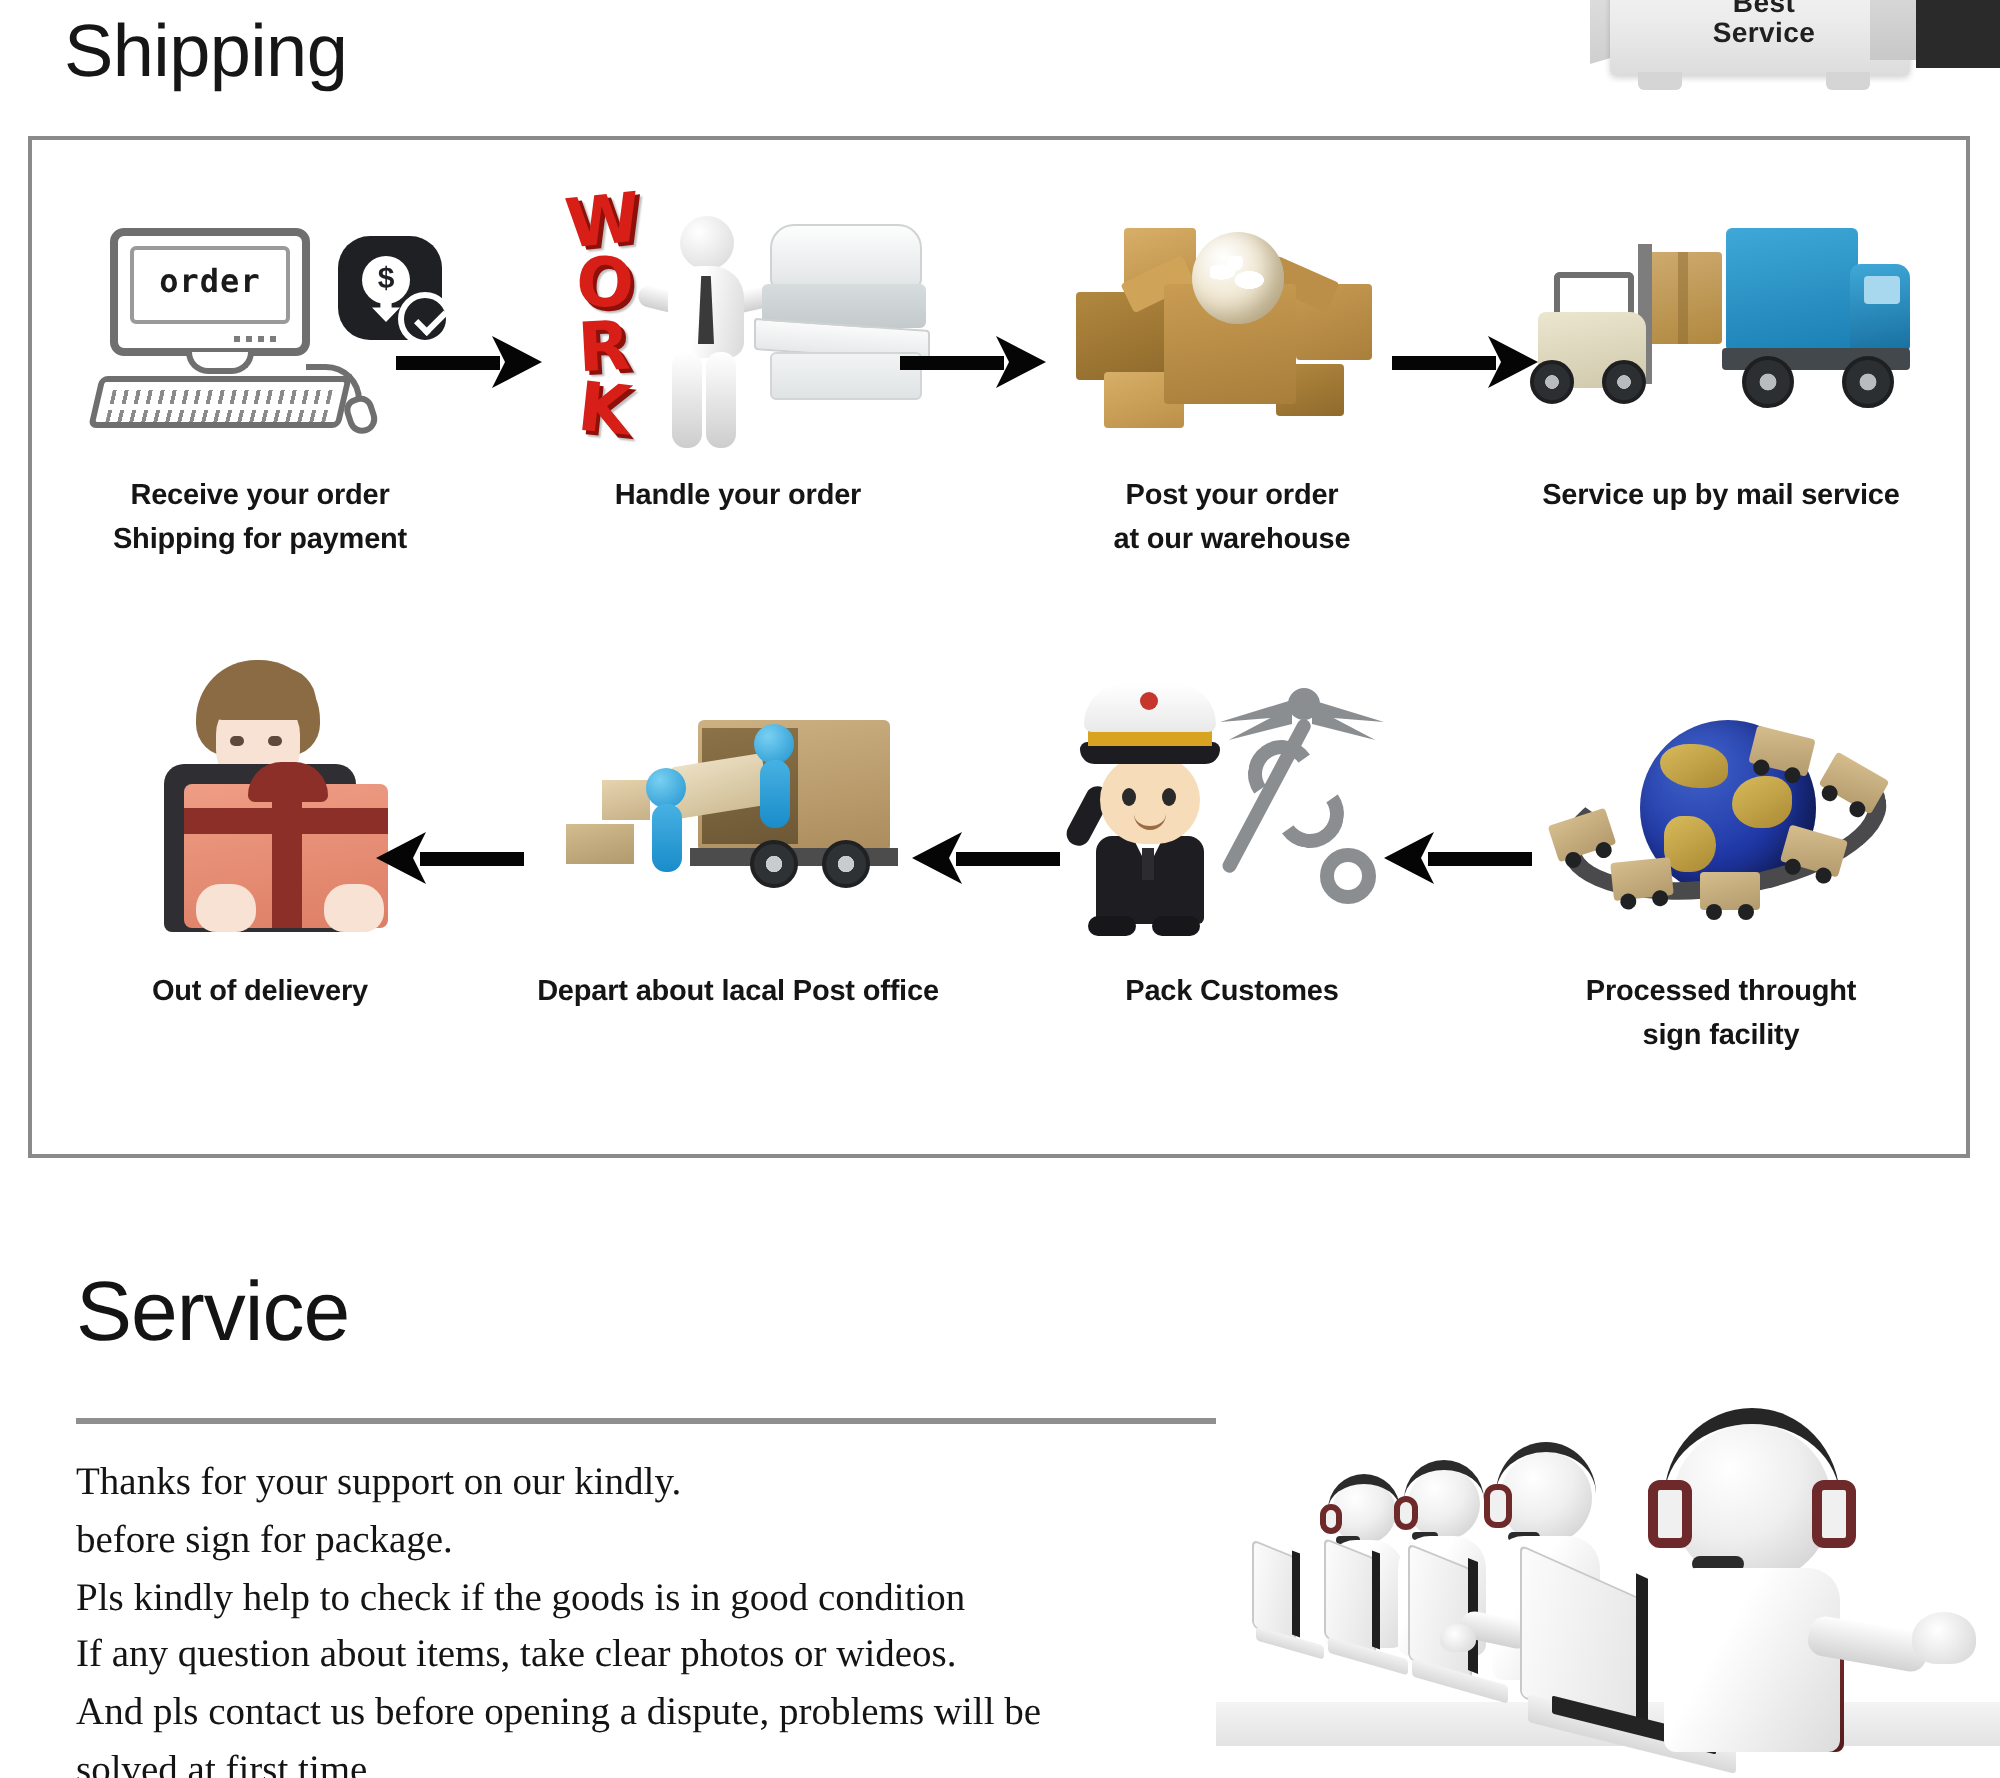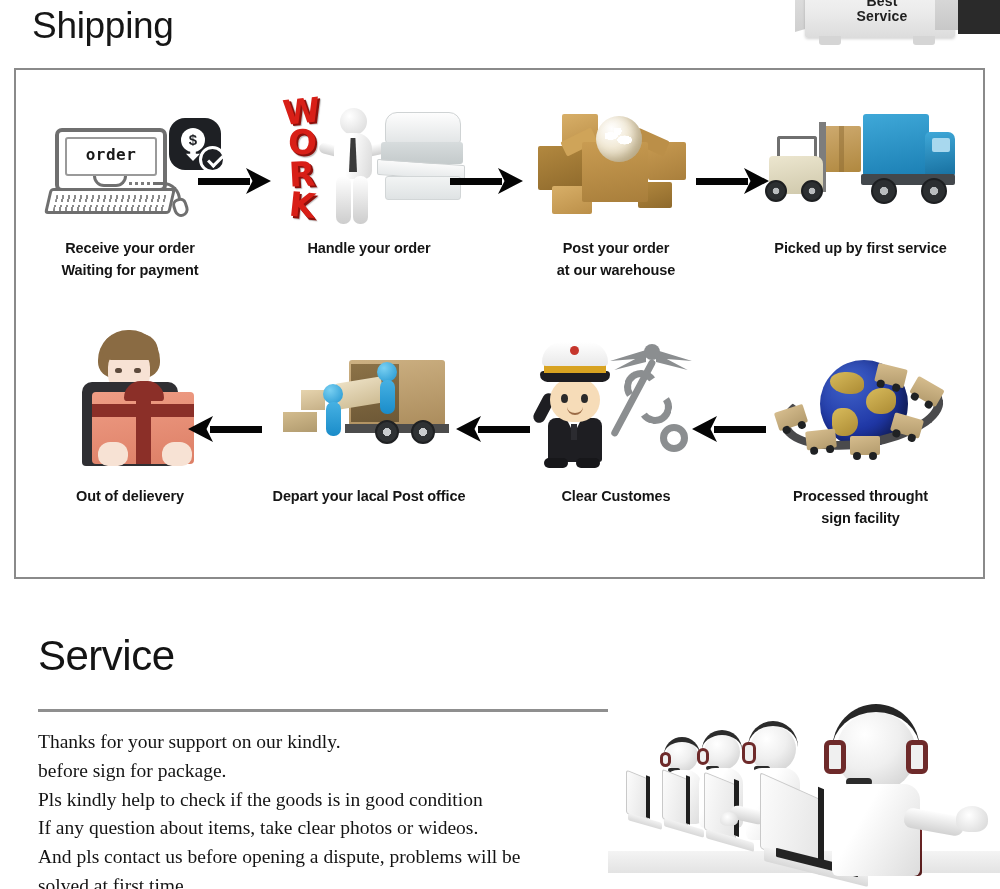--- a/index.html
+++ b/index.html
@@ -90,22 +90,22 @@
   .arrow.right .head  { left:48px; clip-path:polygon(0 0,100% 50%,0 100%,26% 50%); }
   .arrow.left  .shaft { right:0; width:52px; }
   .arrow.left  .head  { left:0; clip-path:polygon(100% 0,0 50%,100% 100%,74% 50%); }
 
   
   .art { position:relative; }
 
   
   .monitor-wrap { width:178px; height:112px; position:relative; }
   .mon-screen {
-    position:absolute; left:14px; top:4px; width:112px; height:64px;
-    border:4px solid #6f6f6f; border-radius:7px; background:#fff;margin-top:14px;
+    position:absolute; left:14px; top:4px; width:100px; height:64px;
+    border:4px solid #6f6f6f; border-radius:7px; background:#fff;
   }
   .mon-inner {
     position:absolute; left:6px; top:5px; right:6px; bottom:12px;
     border:2px solid #9a9a9a; border-radius:3px;
   }
   .mon-text {
     position:absolute; left:0; right:0; top:13px; text-align:center;
     font-family:"DejaVu Sans Mono", monospace;
     font-size:16px; font-weight:700; color:#1a1a1a; letter-spacing:0.5px;
   }
@@ -624,21 +624,21 @@
           <div class="keyboard"></div>
           <div class="mouse"></div>
           <div class="pay-badge">
             <div class="coin">$</div>
             <div class="dn-arrow"></div>
           </div>
           <div class="pay-check"></div>
         </div>
       </div>
       <div class="step-label">Receive your order
-Waiting for payment</div>
+Shipping for payment</div>
       <div class="arrow right" style="left:182px">
         <div class="shaft"></div>
         <div class="head"></div>
       </div>
     </div>
 
     <div class="step" style="width:250px">
       <div class="step-art">
         <div class="work-wrap art">
           <div class="work-letters">
@@ -702,21 +702,21 @@
           <div class="fork-box"></div>
           <div class="forklift-mast"></div>
           <div class="forklift-cage"></div>
           <div class="forklift-body"></div>
           <div class="wheel fl"></div>
           <div class="wheel fr"></div>
           <div class="wheel t1"></div>
           <div class="wheel t2"></div>
         </div>
       </div>
-      <div class="step-label">Picked up by first service</div>
+      <div class="step-label">Service up by mail service</div>
     </div>
 
   </div>
 
   <div class="flow-row" id="flow-row-2">
 
     <div class="step" style="width:228px">
       <div class="step-art">
         <div class="gift-wrap art">
           <div class="g-hair"></div>
@@ -754,21 +754,21 @@
           <div class="bluefig f1">
             <div class="bh"></div>
             <div class="bb"></div>
           </div>
           <div class="bluefig f2">
             <div class="bh"></div>
             <div class="bb"></div>
           </div>
         </div>
       </div>
-      <div class="step-label">Depart your lacal Post office</div>
+      <div class="step-label">Depart about lacal Post office</div>
       <div class="arrow left" style="left:212px">
         <div class="shaft"></div>
         <div class="head"></div>
       </div>
     </div>
 
     <div class="step" style="width:244px">
       <div class="step-art">
         <div class="customs-wrap art">
           <div class="caduceus">
@@ -790,21 +790,21 @@
             <div class="smile"></div>
           </div>
           <div class="cap-brim"></div>
           <div class="cap-band"></div>
           <div class="cap-top"></div>
           <div class="cap-badge"></div>
           <div class="of-shoe-l"></div>
           <div class="of-shoe-r"></div>
         </div>
       </div>
-      <div class="step-label">Clear Customes</div>
+      <div class="step-label">Pack Customes</div>
       <div class="arrow left" style="left:198px">
         <div class="shaft"></div>
         <div class="head"></div>
       </div>
     </div>
 
     <div class="step" style="width:245px">
       <div class="step-art">
         <div class="sortglobe-wrap art">
           <div class="sg-globe"></div>

